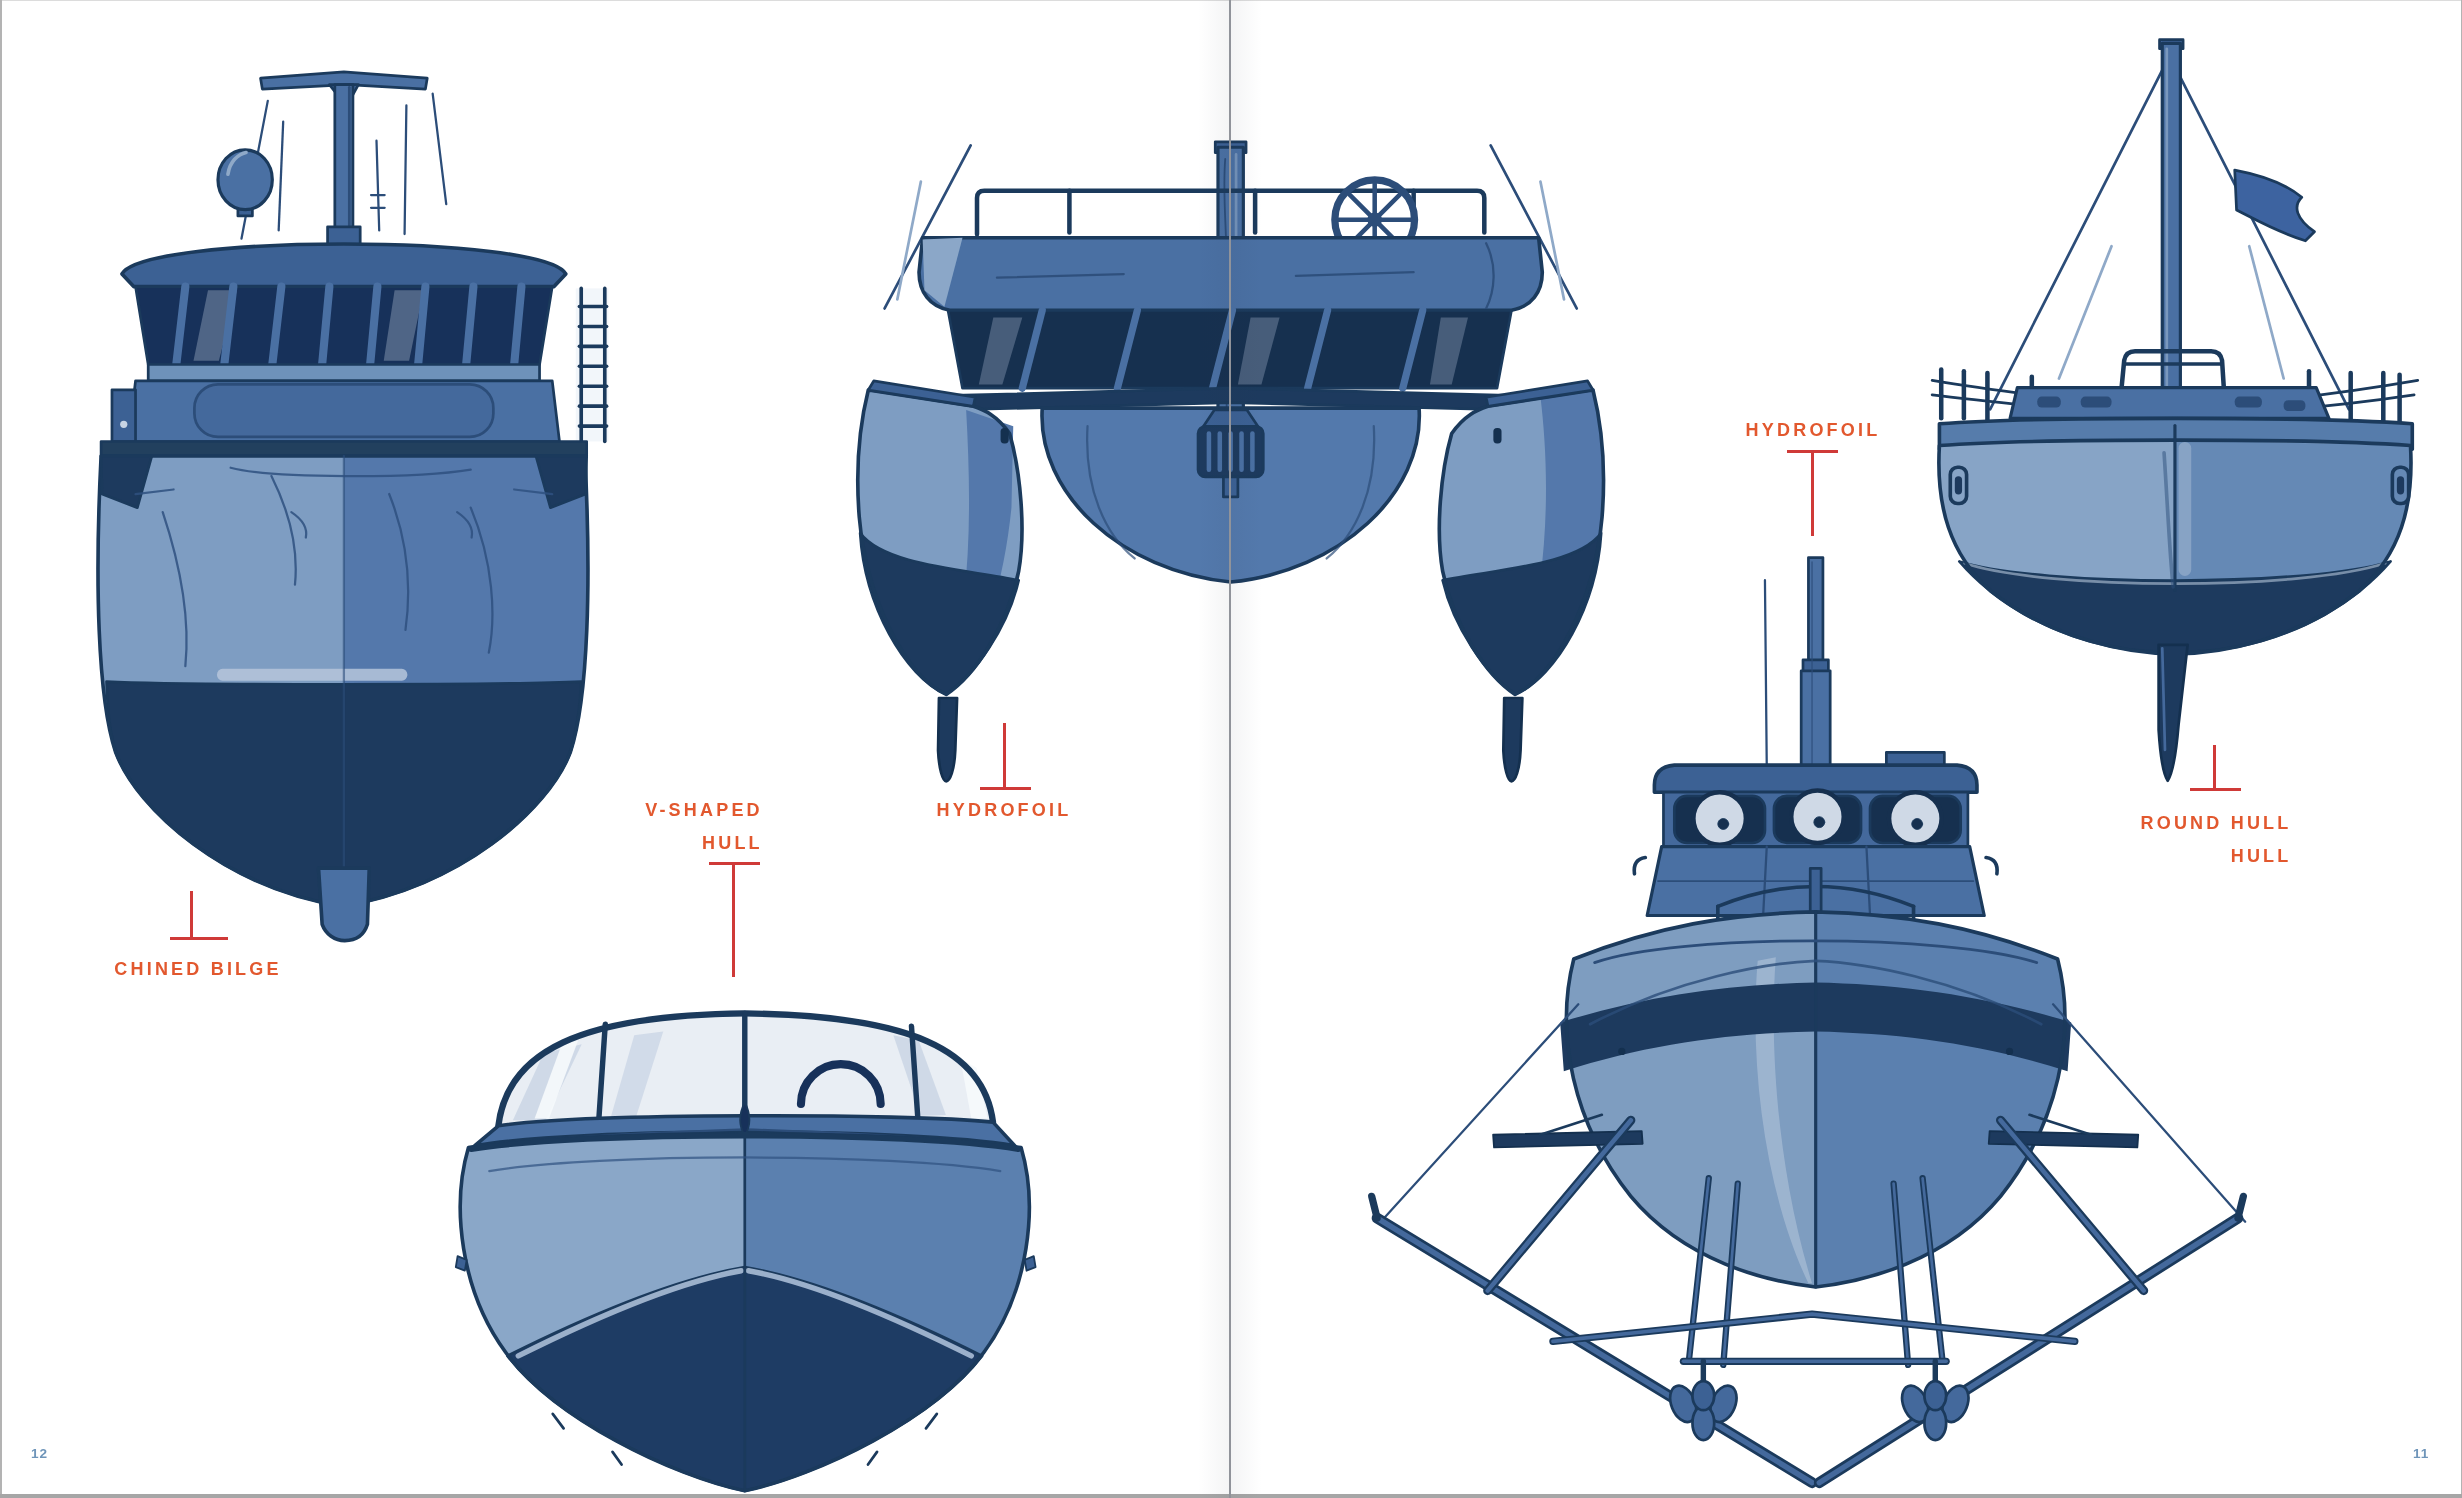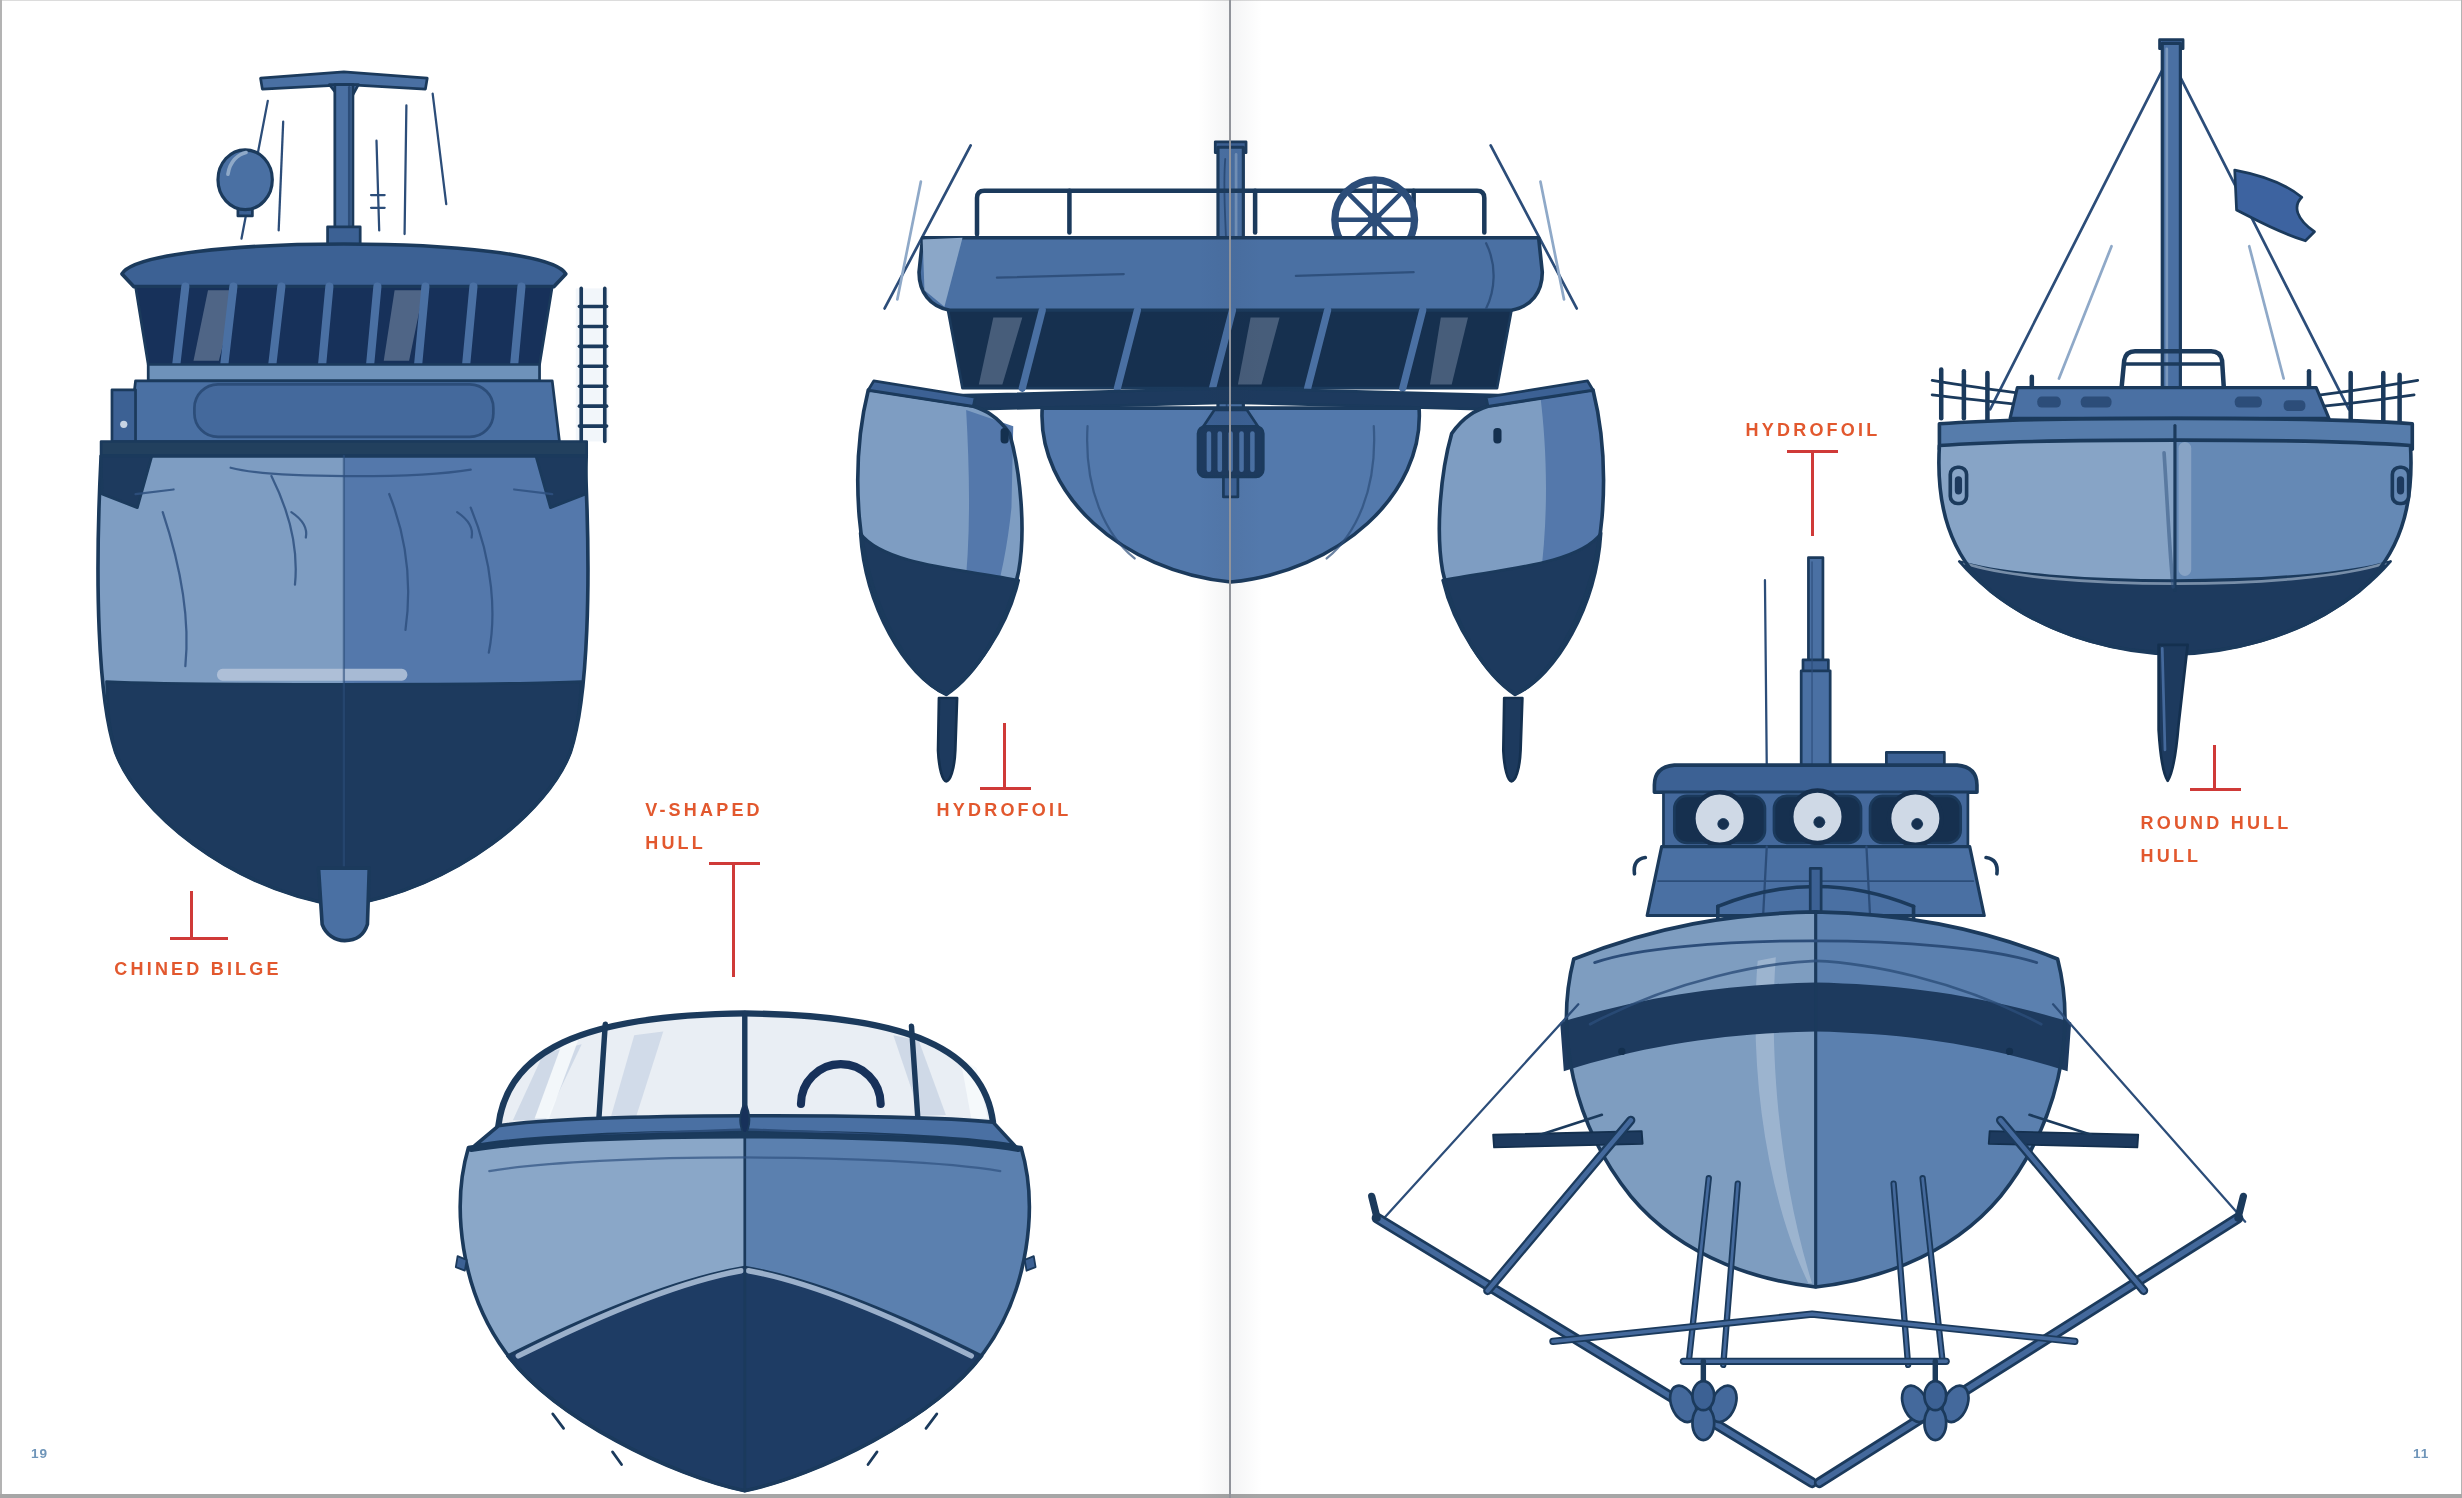--- a/index.html
+++ b/index.html
@@ -14,21 +14,21 @@
   #edge-left{left:0;top:0;width:1.8px;height:1499px;}
   #edge-right{left:2461px;top:0;width:1.8px;height:1499px;}
   #edge-bottom{left:0;top:1494px;width:2462px;height:5.4px;background:#a6a6a6;}
   #gutter{position:absolute;left:1229px;top:0;width:1.8px;height:1499px;background:#90939a;z-index:5;}
   .gutter-shade{position:absolute;top:0;width:31px;height:1499px;z-index:4;pointer-events:none;}
   #gutter-shade-l{left:1198px;background:linear-gradient(to right,rgba(40,50,70,0),rgba(40,50,70,0.05));}
   #gutter-shade-r{left:1231px;background:linear-gradient(to left,rgba(40,50,70,0),rgba(40,50,70,0.05));}
   .label{
     position:absolute;z-index:6;transform:translateX(-50%);
     color:var(--accent,#e2582e);font-weight:bold;font-size:18px;
-    letter-spacing:3.2px;line-height:33px;text-align:left;white-space:nowrap;
+    letter-spacing:3.2px;line-height:33px;text-align:right;white-space:nowrap;
   }
   .leader{position:absolute;z-index:6;background:var(--leader,#cf3a38);}
   .pagenum{
     position:absolute;z-index:6;color:var(--pagenum,#6f95b9);
     font-weight:bold;font-size:13.6px;letter-spacing:0.9px;
   }
 </style>
 </head>
 <body>
 
@@ -473,21 +473,21 @@
     <span>HYDROFOIL</span>
   </div>
   <div class="label" style="left:1813px;top:414px">
     <span>HYDROFOIL</span>
   </div>
   <div class="label" style="left:2216px;top:807px">
     <span>ROUND HULL</span><br>
     <span>HULL</span>
   </div>
 
-  <div class="pagenum" style="left:31px;top:1446px">19</div>
+  <div class="pagenum" style="left:31px;top:1446px">12</div>
   <div class="pagenum" style="left:2413px;top:1446px">11</div>
 
   <div class="gutter-shade" id="gutter-shade-l"></div>
   <div class="gutter-shade" id="gutter-shade-r"></div>
   <div id="gutter"></div>
 
   <div class="edge" id="edge-top"></div>
   <div class="edge" id="edge-left"></div>
   <div class="edge" id="edge-right"></div>
   <div class="edge" id="edge-bottom"></div>

